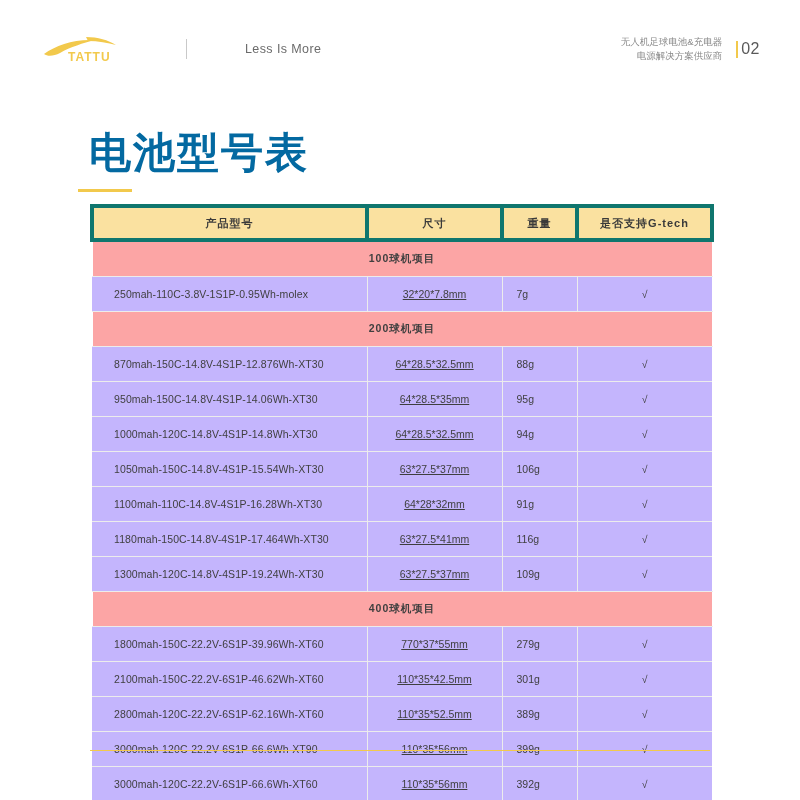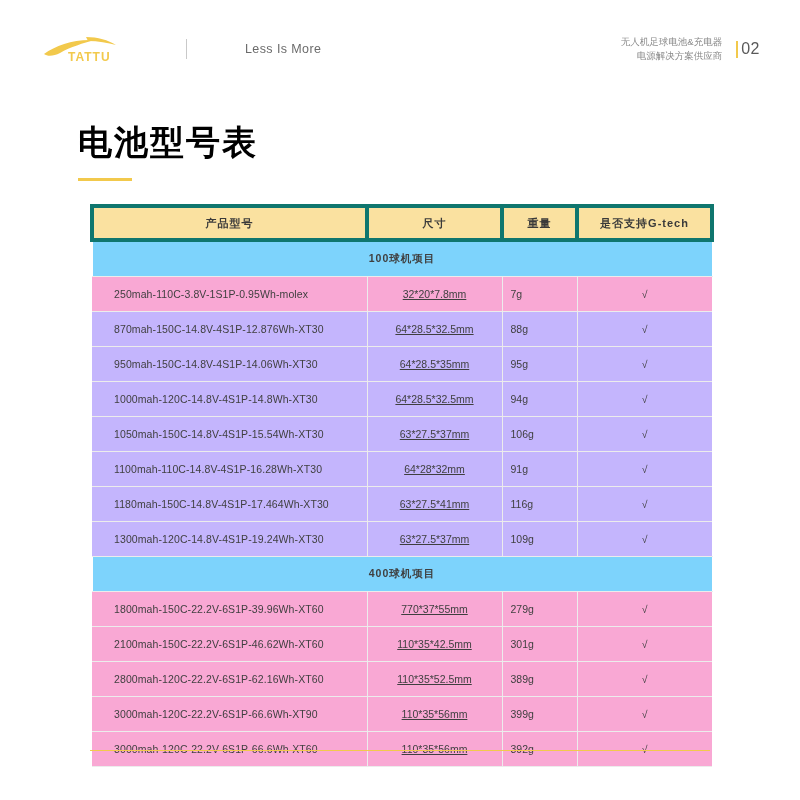--- a/index.html
+++ b/index.html
@@ -89,25 +89,25 @@
     letter-spacing: .5px;
   }
 
   
   .title-block {
     position: absolute;
     left: 78px;
     top: 120px;
   }
   .title {
-    font-size: 34px;
+    font-size: 42px;
     font-weight: bold;
-    color: #000000;
+    color: #0369a1;
     letter-spacing: 2px;
-    margin: 0;
+    margin: 11px;
     line-height: 44px;
   }
   .title-rule {
     margin-top: 14px;
     width: 54px;
     height: 3px;
     background: #f2c94c;
   }
 
   
@@ -132,21 +132,21 @@
     background: #fae1a0;
     color: #3a3a3a;
     font-size: 11px;
     font-weight: bold;
     height: 28px;
     text-align: center;
     border: 4px solid #0f766e;
     letter-spacing: 1px;
   }
   .section-row td {
-    background: #7dd3fc;
+    background: #fca5a5;
     color: #3a3a3a;
     font-weight: bold;
     text-align: center;
     height: 27px;
     font-size: 11px;
     letter-spacing: 1px;
     border: 1px solid #ffffff;
   }
   table.spec td {
     height: 32px;
@@ -157,33 +157,33 @@
   td.model {
     padding-left: 22px;
     text-align: left;
     letter-spacing: .1px;
   }
   td.size {
     text-align: center;
     text-decoration: underline;
   }
   td.weight {
-    padding-left: 8px;
+    padding-left: 14px;
     text-align: left;
   }
   td.gtech {
     text-align: center;
     font-size: 12px;
     color: #3f3f3f;
   }
   tr.shaded td {
     background: #c4b5fd;
   }
   tr.plain td {
-    background: #f9a8d4;
+    background: #c4b5fd;
   }
   
   td.model { border-right: 1px solid #ececec; }
   td.size { border-right: 1px solid #ececec; }
   td.weight { border-right: 1px solid #ececec; }
 
   .footer-rule {
     position: absolute;
     left: 90px;
     top: 750px;
@@ -250,20 +250,23 @@
       <tbody id="table-body">
           <tr class="section-row">
             <td colspan="4">100球机项目</td>
           </tr>
           <tr class="plain">
             <td class="model">250mah-110C-3.8V-1S1P-0.95Wh-molex</td>
             <td class="size">32*20*7.8mm</td>
             <td class="weight">7g</td>
             <td class="gtech">√</td>
           </tr>
+          <tr class="section-row">
+            <td colspan="4">200球机项目</td>
+          </tr>
           <tr class="shaded">
             <td class="model">870mah-150C-14.8V-4S1P-12.876Wh-XT30</td>
             <td class="size">64*28.5*32.5mm</td>
             <td class="weight">88g</td>
             <td class="gtech">√</td>
           </tr>
           <tr class="shaded">
             <td class="model">950mah-150C-14.8V-4S1P-14.06Wh-XT30</td>
             <td class="size">64*28.5*35mm</td>
             <td class="weight">95g</td>

